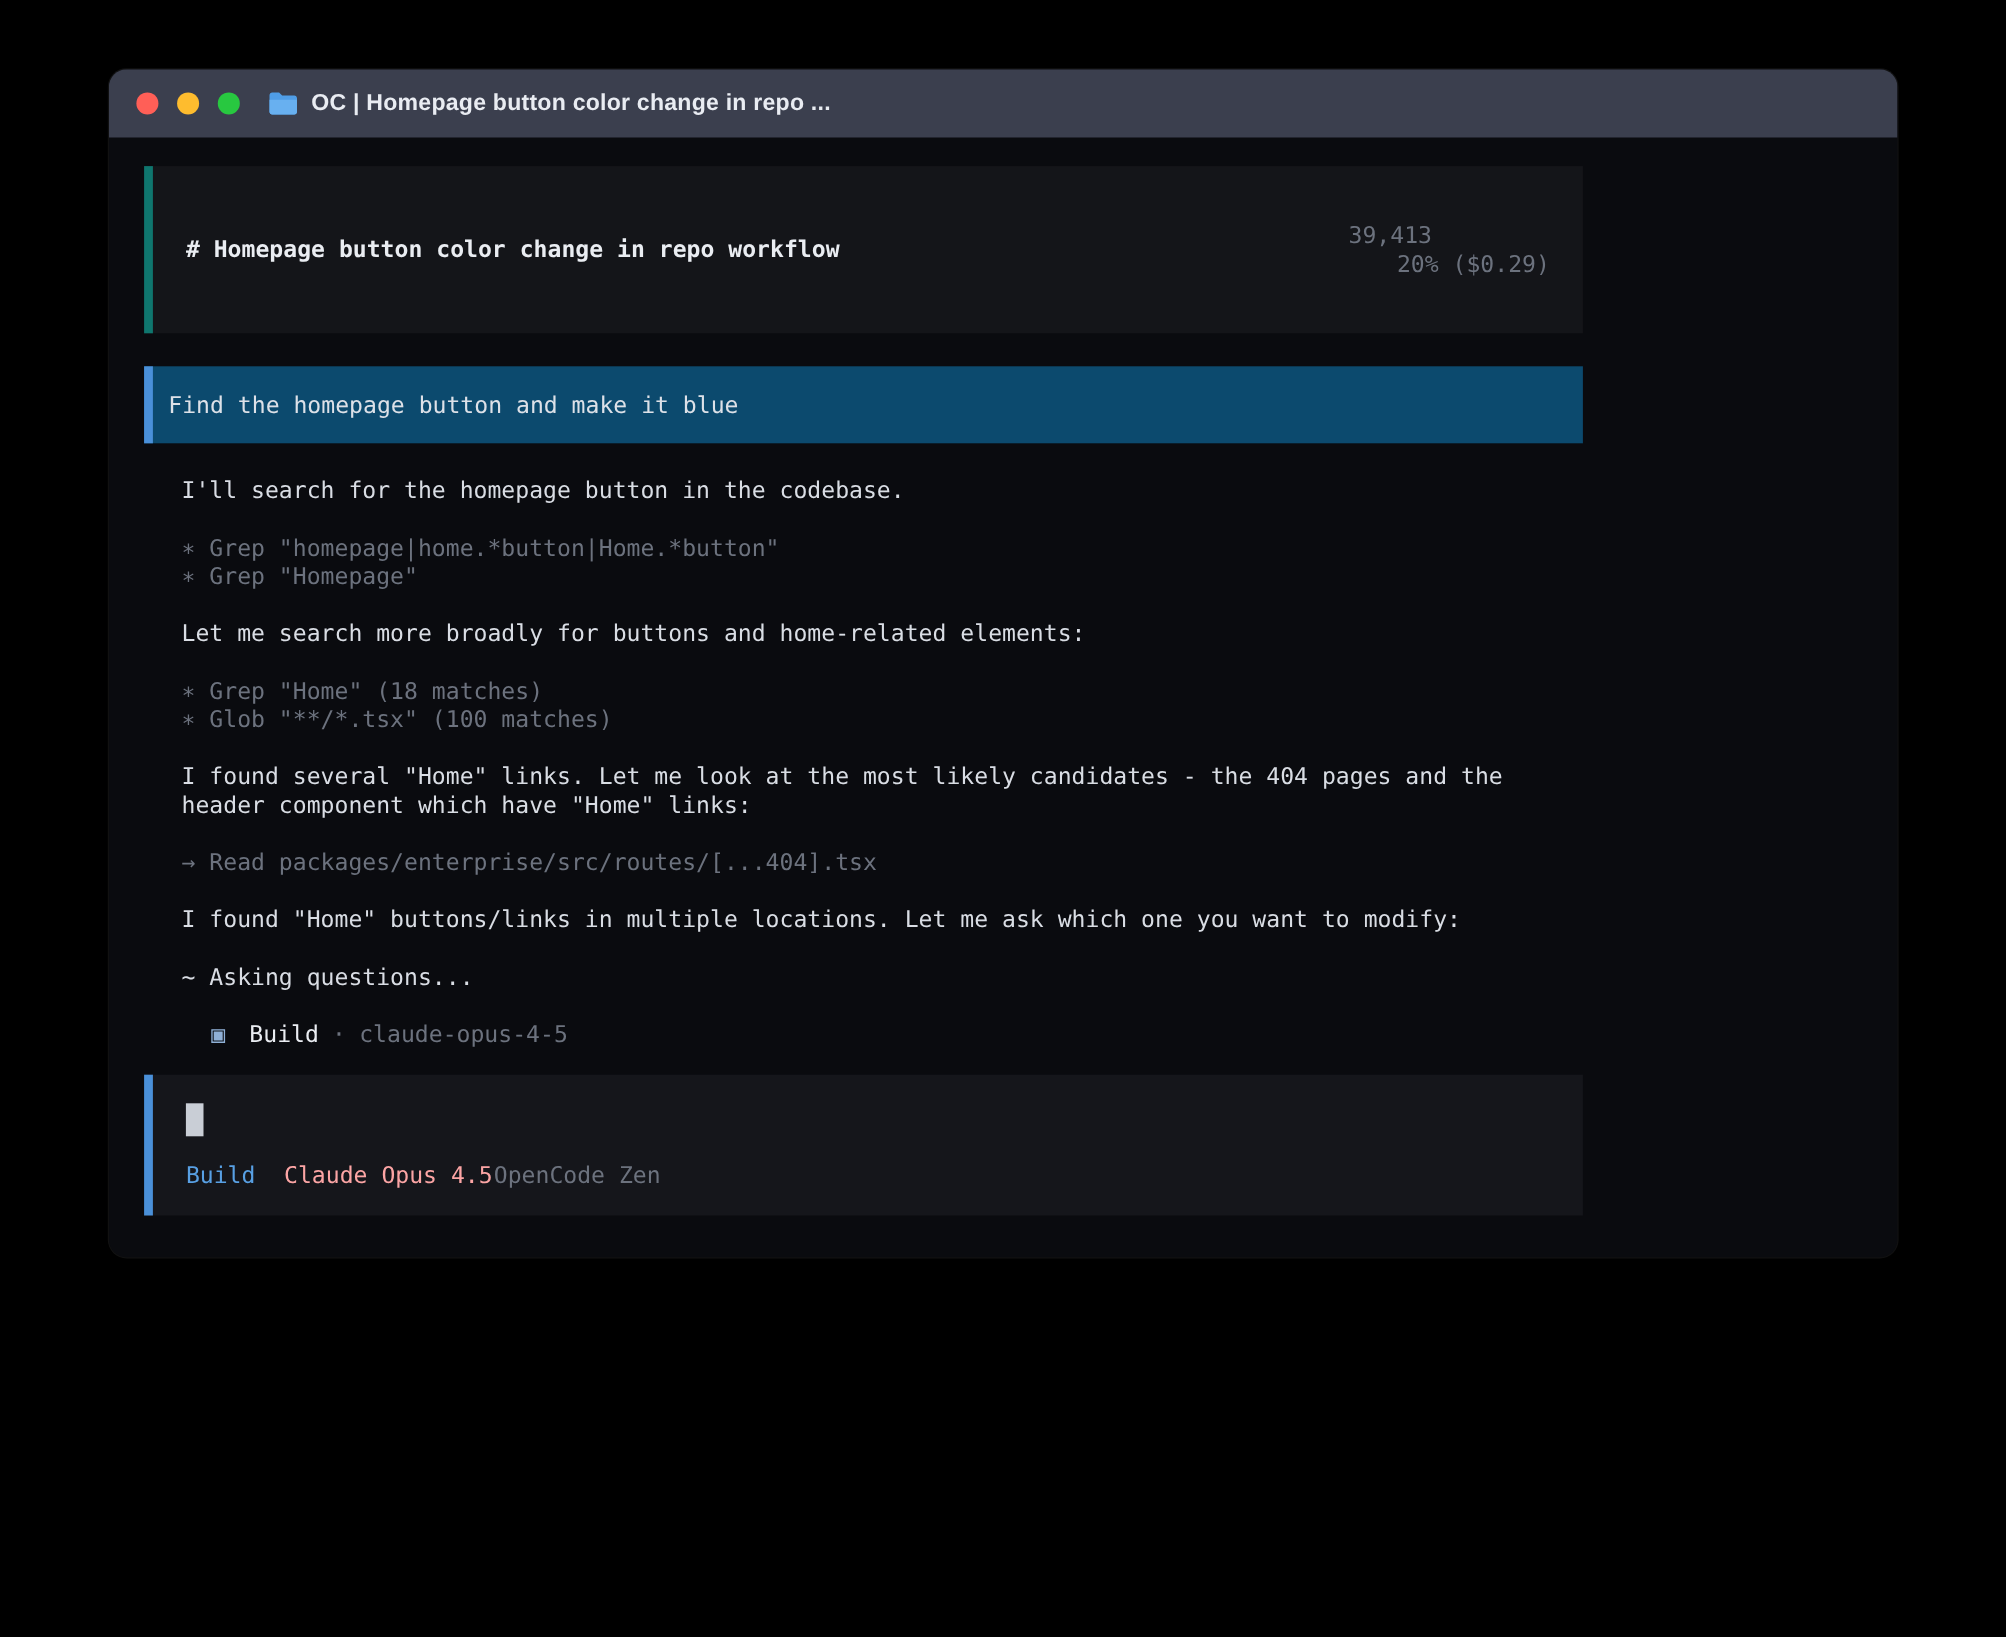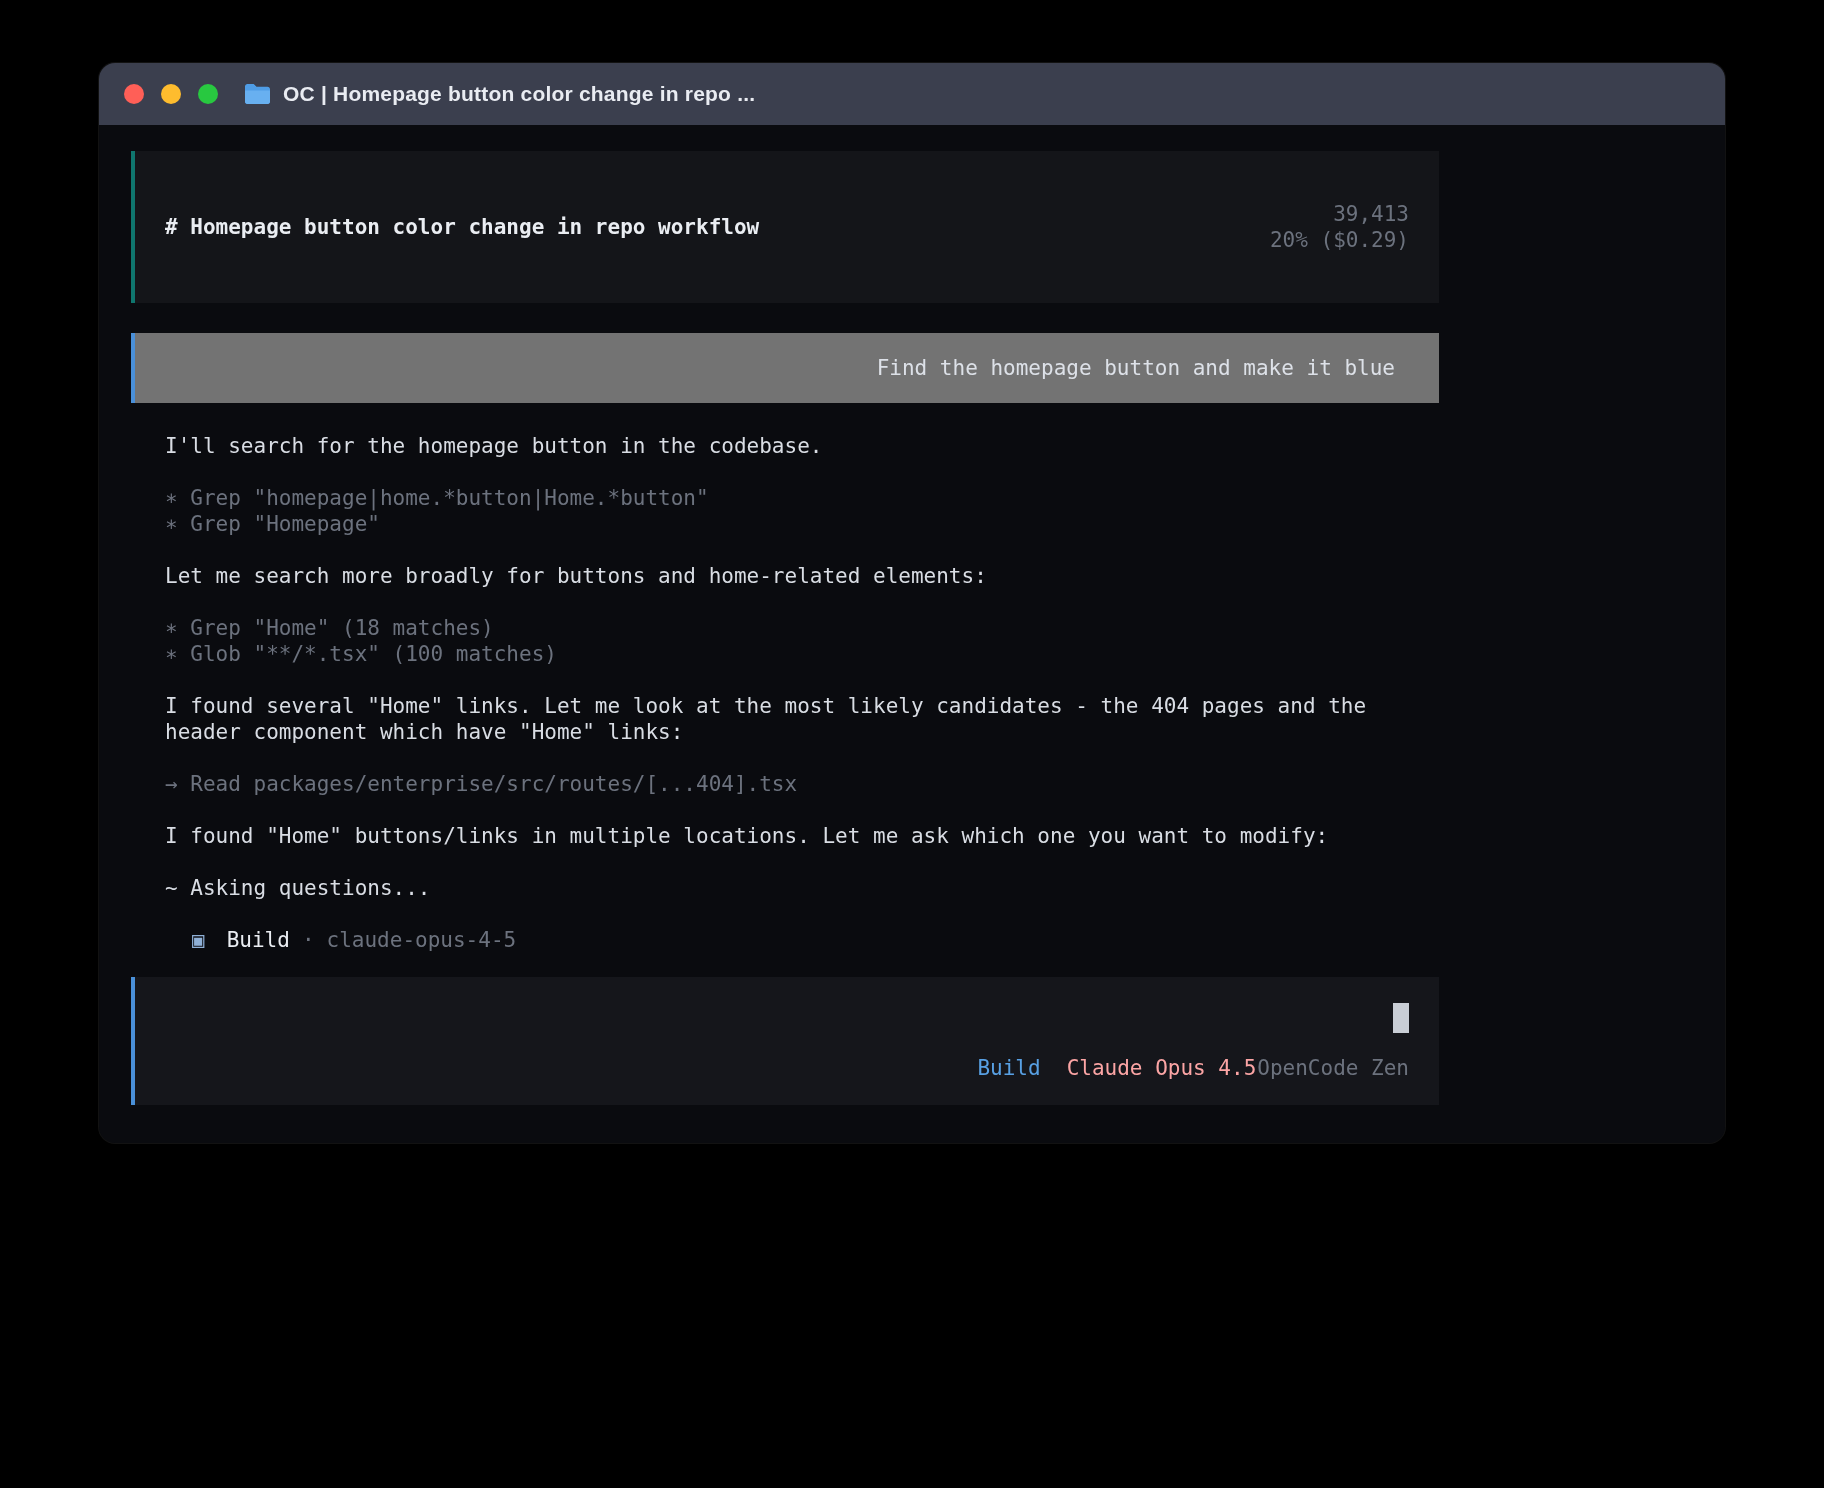--- a/index.html
+++ b/index.html
@@ -13,26 +13,26 @@
   .lights{display:flex;gap:17px;align-items:center;}
   .light{width:20px;height:20px;border-radius:50%;}
   .light.red{background:#ff5f57;}
   .light.yellow{background:#febc2e;}
   .light.green{background:#28c840;}
   .folder{margin-left:26px;display:flex;align-items:center;}
   .win-title{color:#e9ecf2;font:700 21px "Liberation Sans", sans-serif;margin-left:12px;letter-spacing:.2px;
              white-space:nowrap;}
   
   .content{padding:26px 0 0 32px;font-size:21px;line-height:26px;color:#d9dde4;}
-  .block{width:1308px;box-sizing:border-box;border-left:4px solid #0f766e;padding:24px 30px;text-align:right;}
+  .block{width:1308px;box-sizing:border-box;border-left:8px solid #0f766e;padding:24px 30px;}
   .header-block{background:#141519;display:flex;justify-content:space-between;align-items:center;margin-bottom:30px;}
   .header-title{font-weight:700;color:#eaedf2;white-space:pre;}
   .header-meta{color:#6c727e;white-space:pre;}
   .header-meta .ctx{margin-left:44px;}
-  .user-block{background:#737373;border-left-color:#4a90d9;padding:22px 44px;margin-bottom:30px;color:#dde1e8;}
+  .user-block{background:#0c4a6e;border-left-color:#4a90d9;padding:22px 14px;margin-bottom:30px;color:#dde1e8;}
   .body-lines{padding-left:34px;width:1308px;box-sizing:border-box;}
   .para{margin:0 0 26px 0;}
   .para:last-child{margin-bottom:0;}
   .line{white-space:pre-wrap;word-break:break-word;}
   .text{color:#d9dde4;}
   .tool{color:#6c727e;}
   .agent-line{white-space:nowrap;padding-left:27px;}
   .agent-icon{color:#8fb0d6;margin-right:22px;}
   .agent-name{color:#eaedf2;}
   .agent-sep{color:#6c727e;margin:0 12px;}

